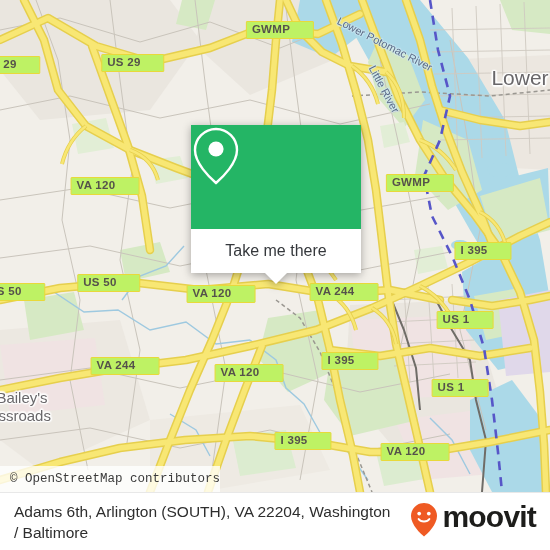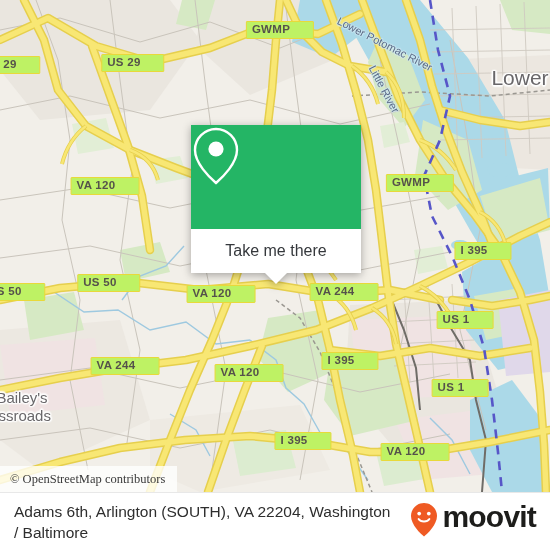--- a/index.html
+++ b/index.html
@@ -115,25 +115,24 @@
 
   
   #attribution {
     position: absolute;
     left: 0;
     top: 466px;
     height: 26px;
     display: flex;
     align-items: center;
     padding-left: 10px;
-    padding-right: 12px;
     background: rgba(255,255,255,0.78);
     color: #3a3a3a;
     font-size: 12.5px;
-    font-family: Liberation Serif, serif;
+    font-family: Liberation Mono, monospace;
     box-sizing: border-box;
   }
 
   
   #footer {
     position: absolute;
     left: 0;
     top: 492px;
     width: 550px;
     height: 58px;

